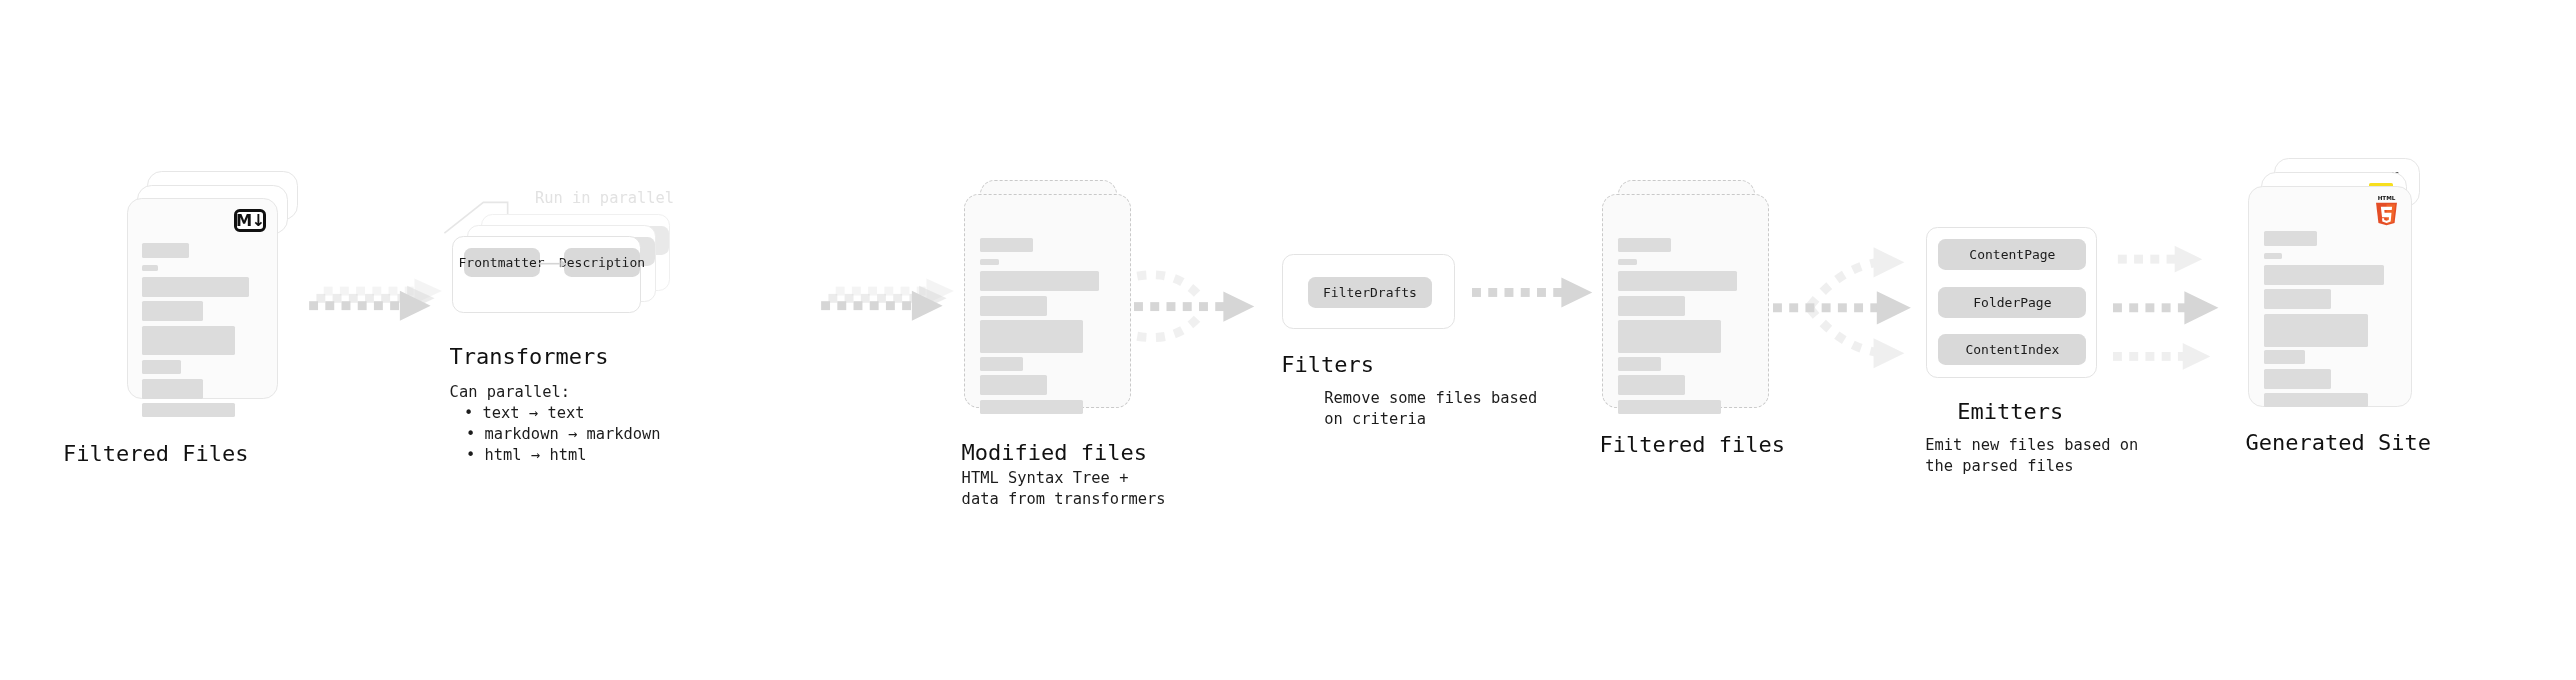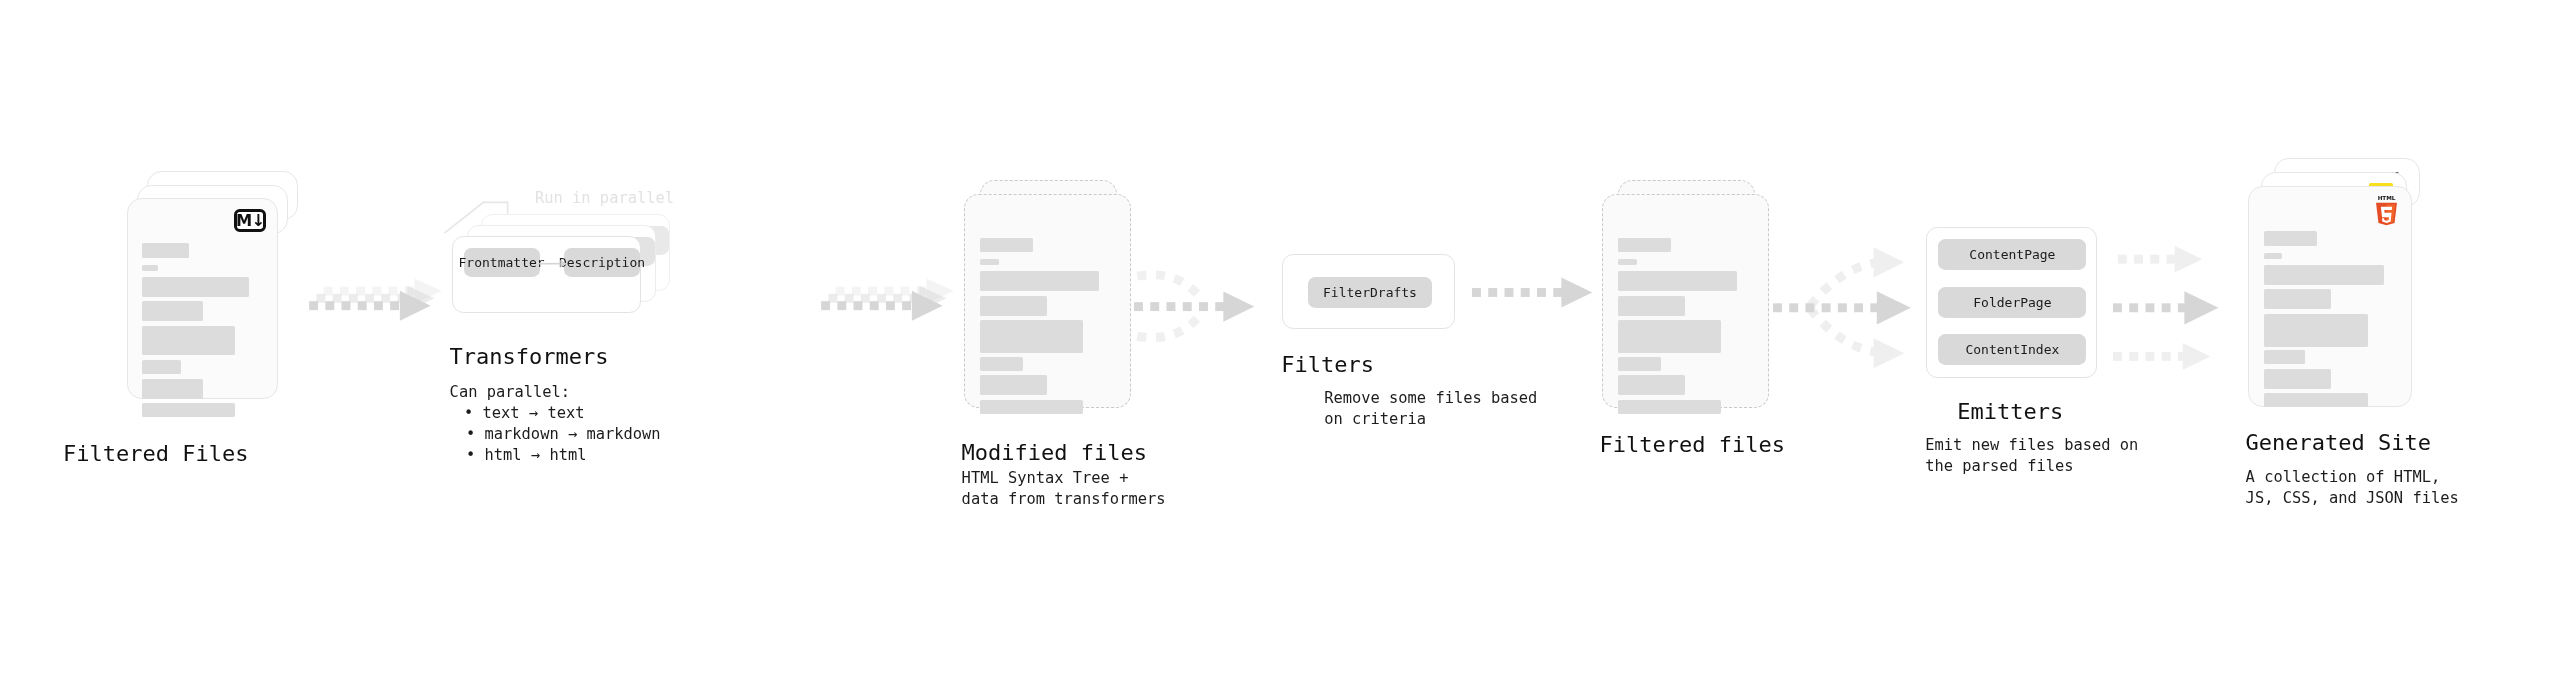--- a/index.html
+++ b/index.html
@@ -396,18 +396,16 @@
         <div class="bar" style="left:14.6px; top:66px;  width:18px;  height:5.7px;"></div>
         <div class="bar" style="left:14.6px; top:78px;  width:120px; height:19.5px;"></div>
         <div class="bar" style="left:14.6px; top:102px; width:67px;  height:19.5px;"></div>
         <div class="bar" style="left:14.6px; top:127px; width:104px; height:32.5px;"></div>
         <div class="bar" style="left:14.6px; top:163px; width:41px;  height:14px;"></div>
         <div class="bar" style="left:14.6px; top:182px; width:67px;  height:19.5px;"></div>
         <div class="bar" style="left:14.6px; top:206px; width:104px; height:14px;"></div>
       </div>
     </div>
     <div class="title" style="left:-2.4px; top:272px;">Generated Site</div>
-    <div class="sub" style="left:-2.4px; top:309px;">A collection of HTML,
-JS, CSS, and JSON files</div>
   </div>
 
 </div>
 
 
 </body></html>

